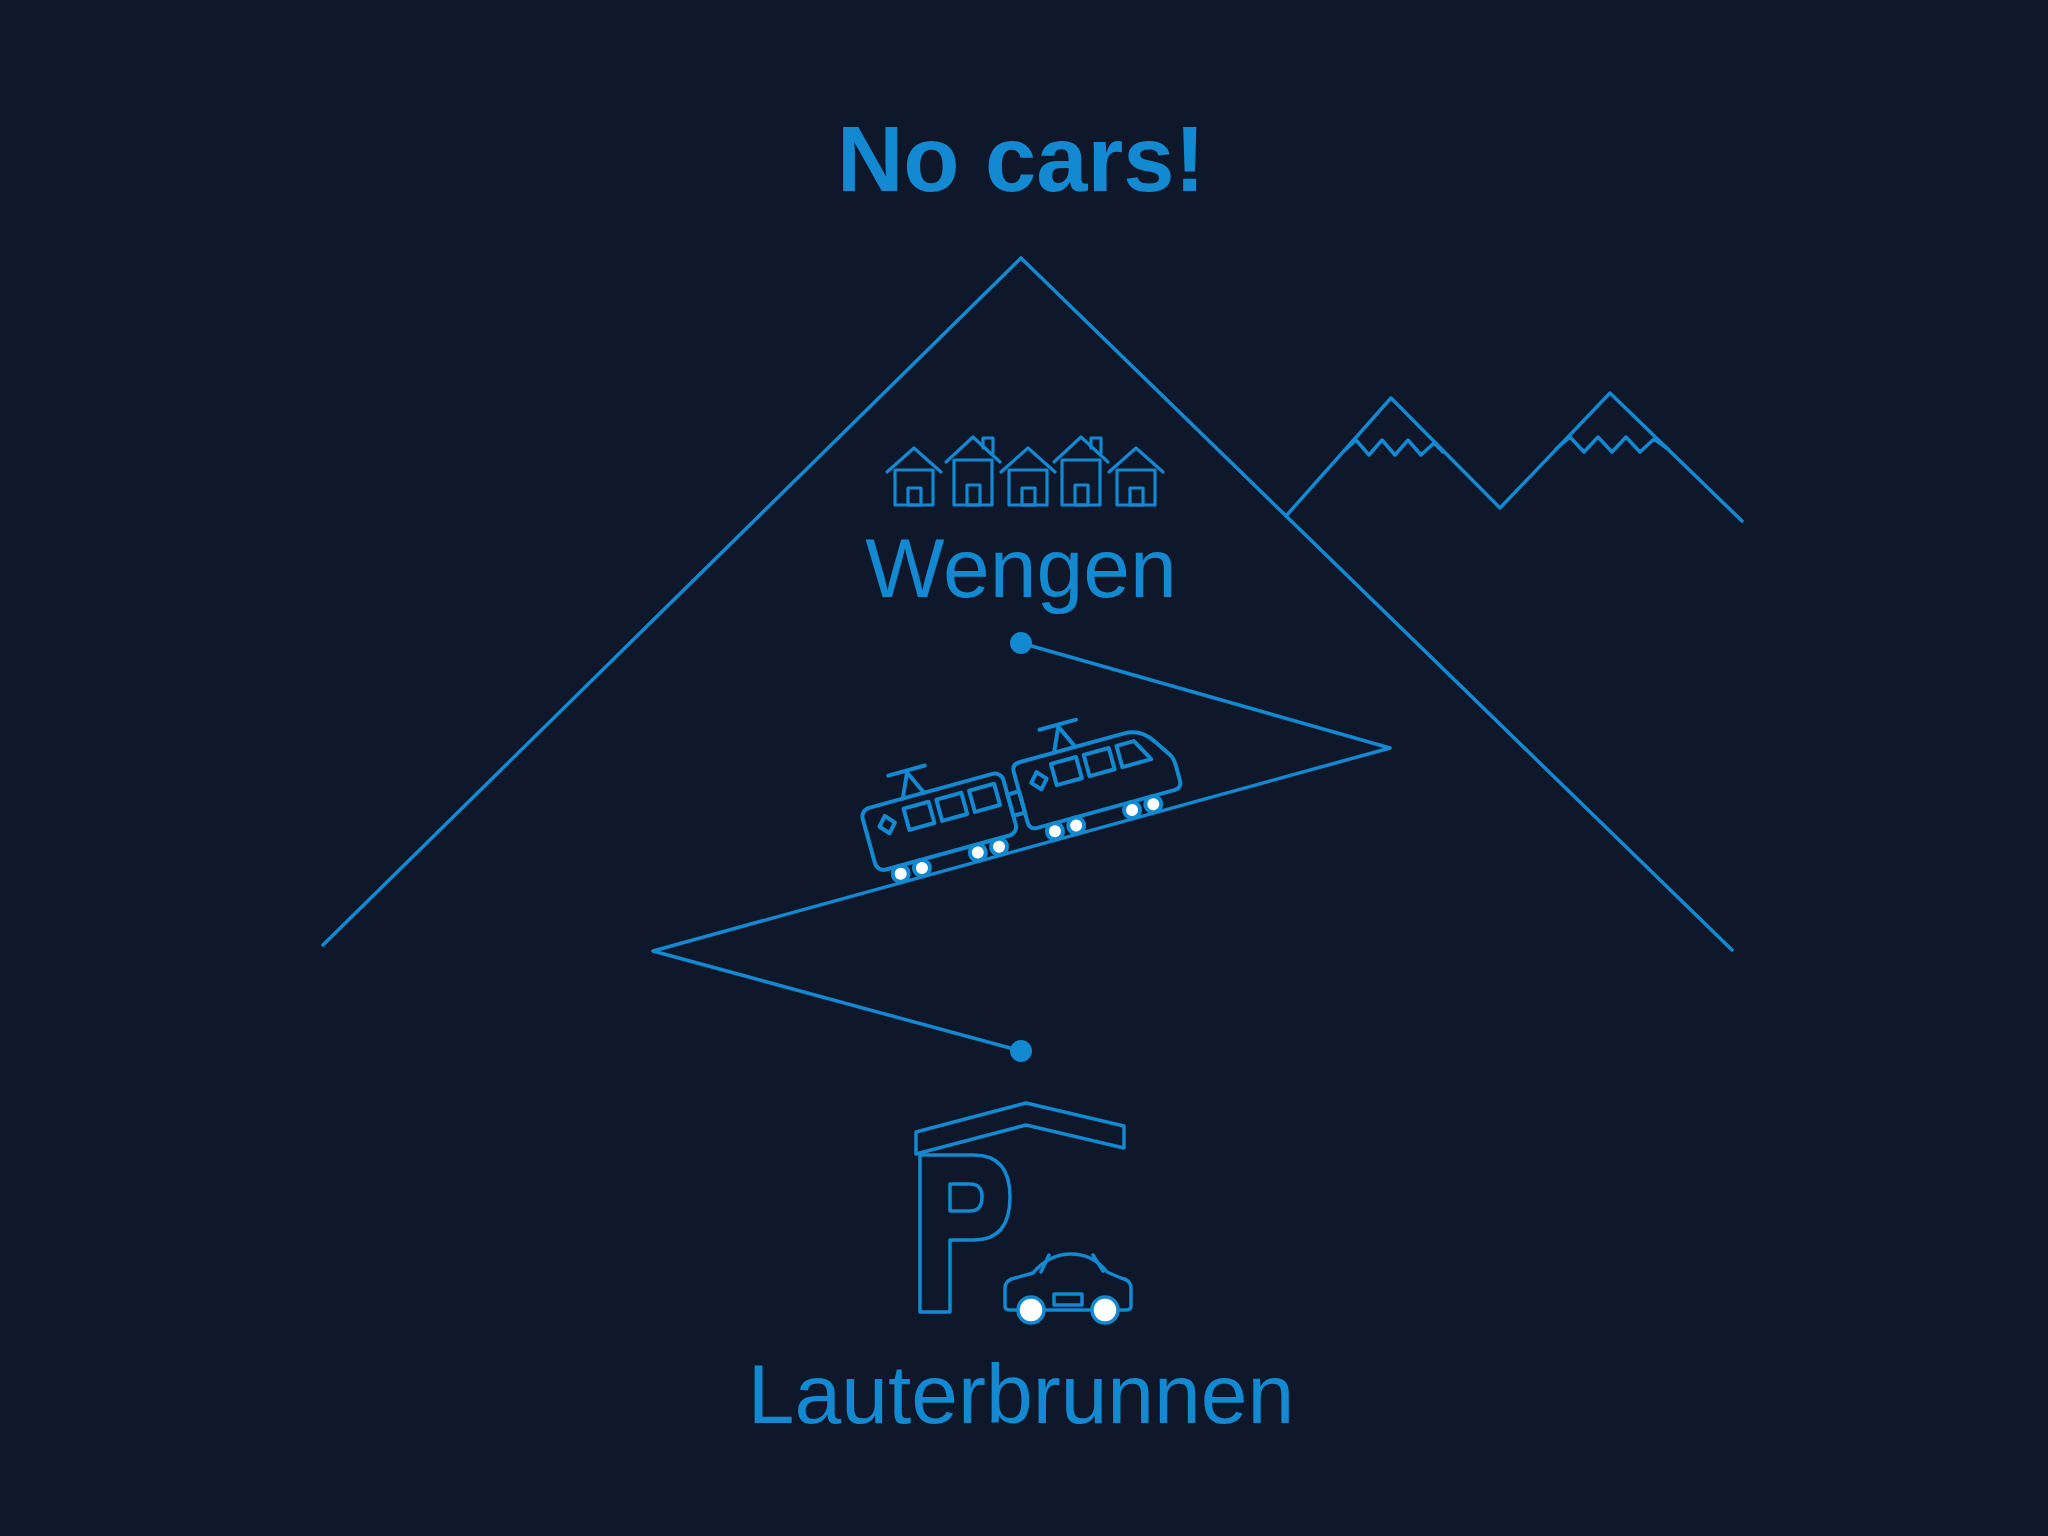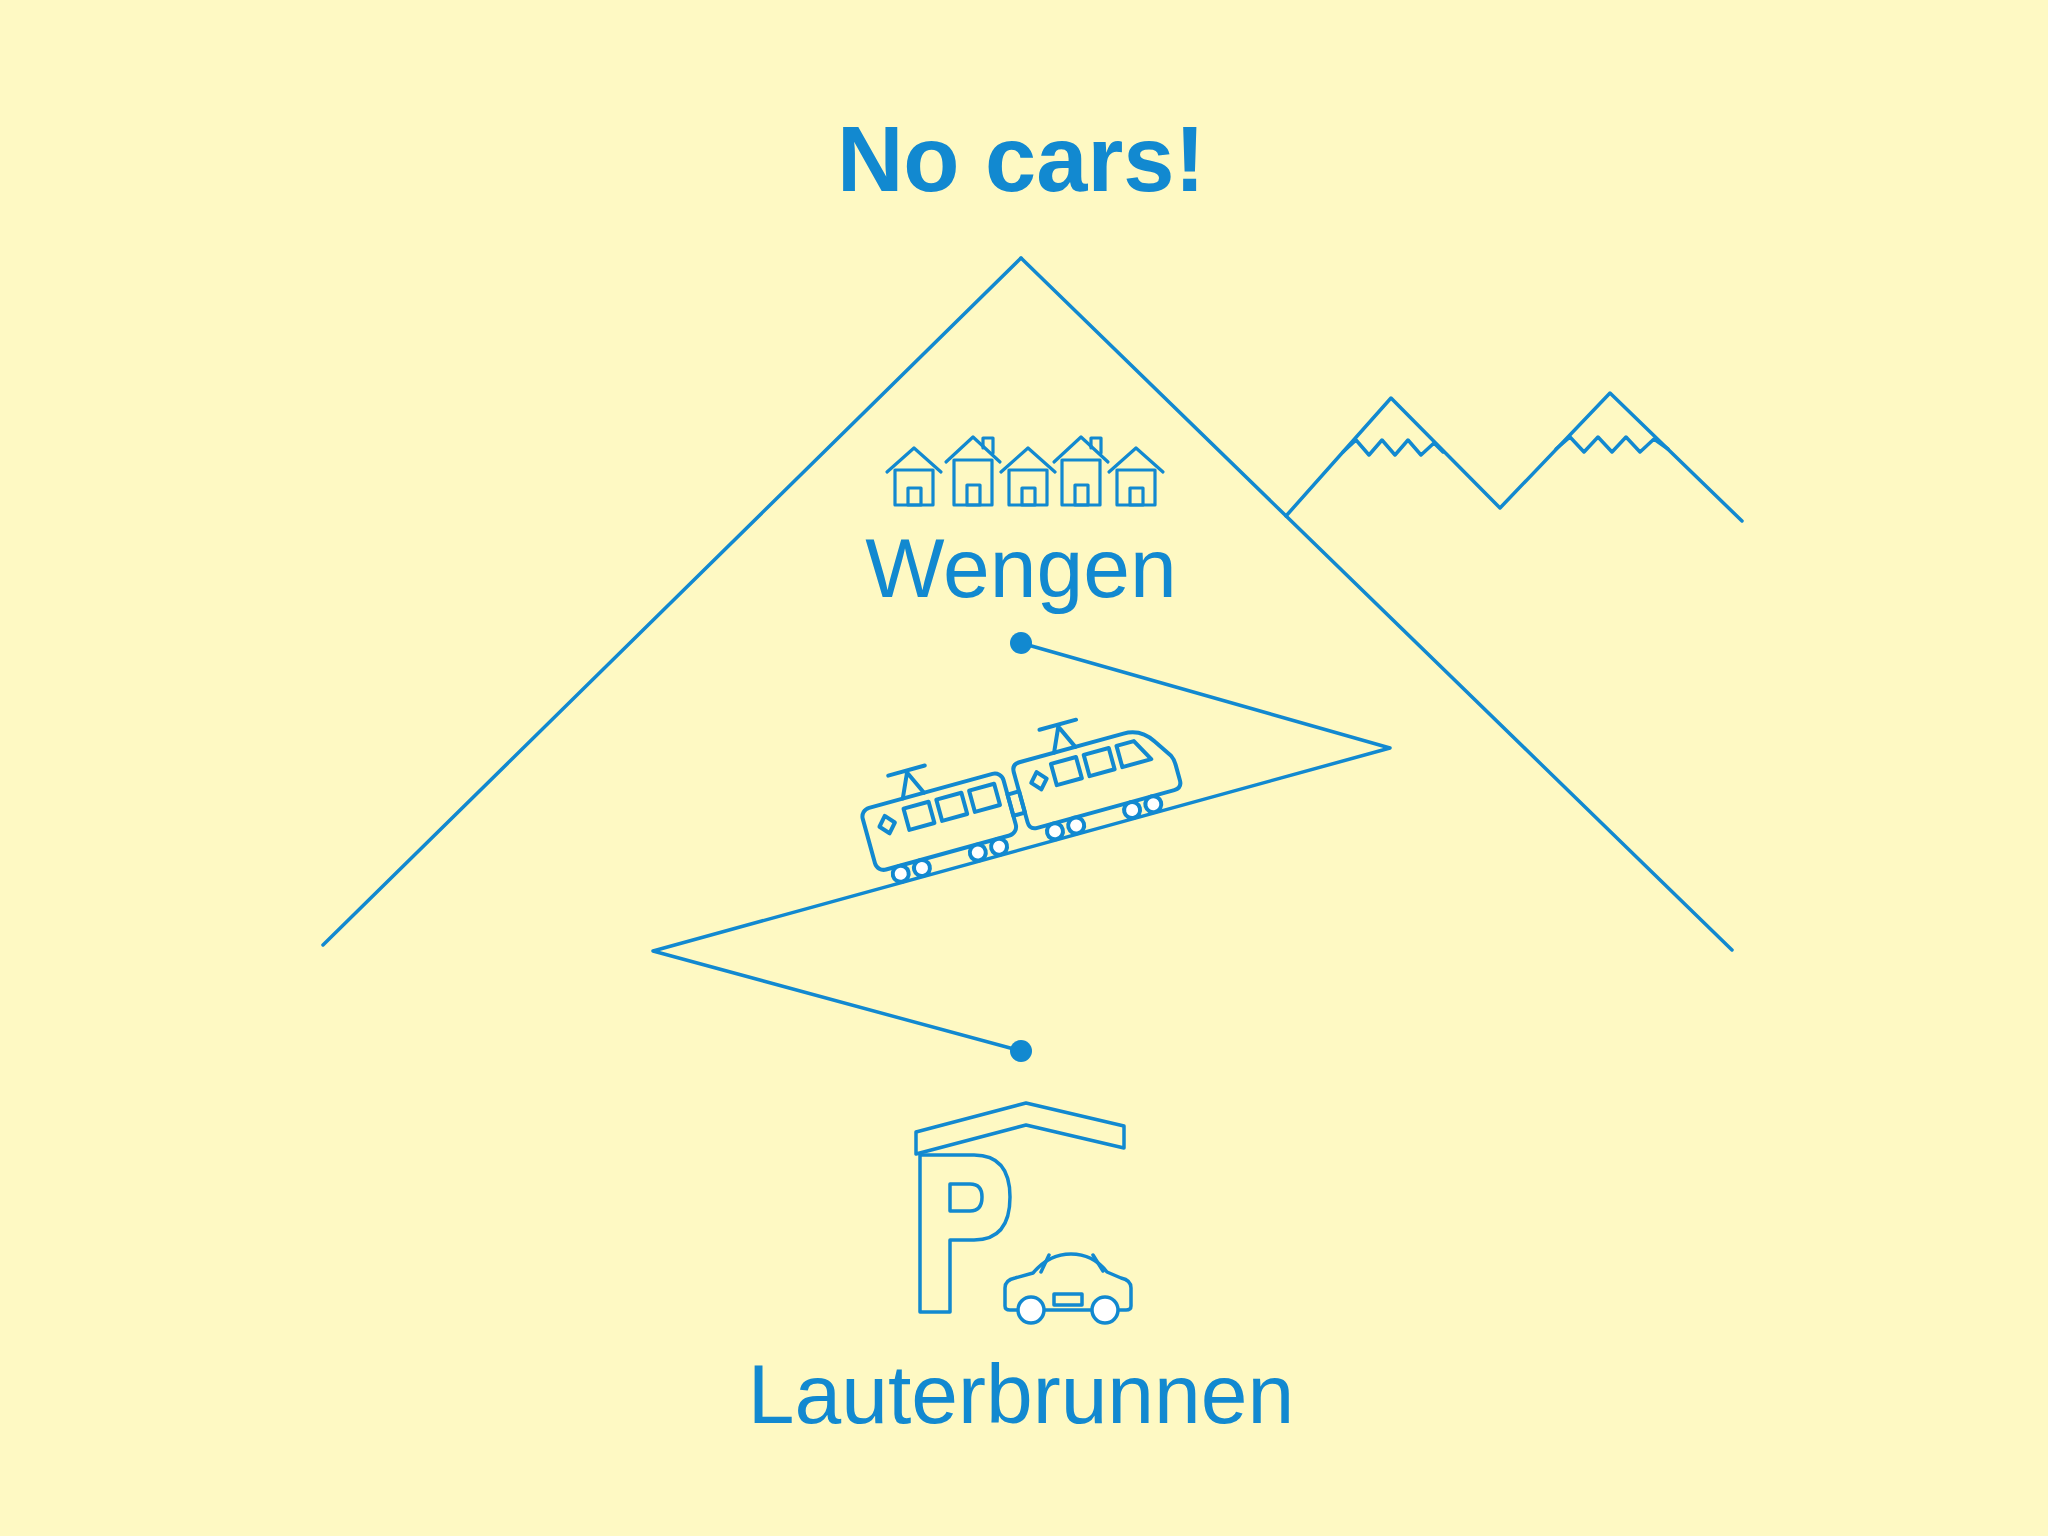--- a/index.html
+++ b/index.html
@@ -1,16 +1,16 @@
 <!DOCTYPE html>
 <html><head>
 <meta charset="utf-8">
 <style>
   html,body{margin:0;padding:0;background:#ffffff;}
-  .stage{width:2048px;height:1536px;background:#fef9c3;position:relative;overflow:hidden;}
+  .stage{width:2048px;height:1536px;background:#0f172a;position:relative;overflow:hidden;}
   svg{display:block;width:100%;height:100%;color:#1289d0;}
   text{font-family:"Liberation Sans","DejaVu Sans",sans-serif;fill:currentColor;stroke:none;}
   .title{font-size:92px;font-weight:bold;}
   .place{font-size:84px;}
 </style>
 </head>
 <body>
 
 <div class="stage">
   <svg viewBox="0 0 2048 1536" xmlns="http://www.w3.org/2000/svg" color="#1289d0">

